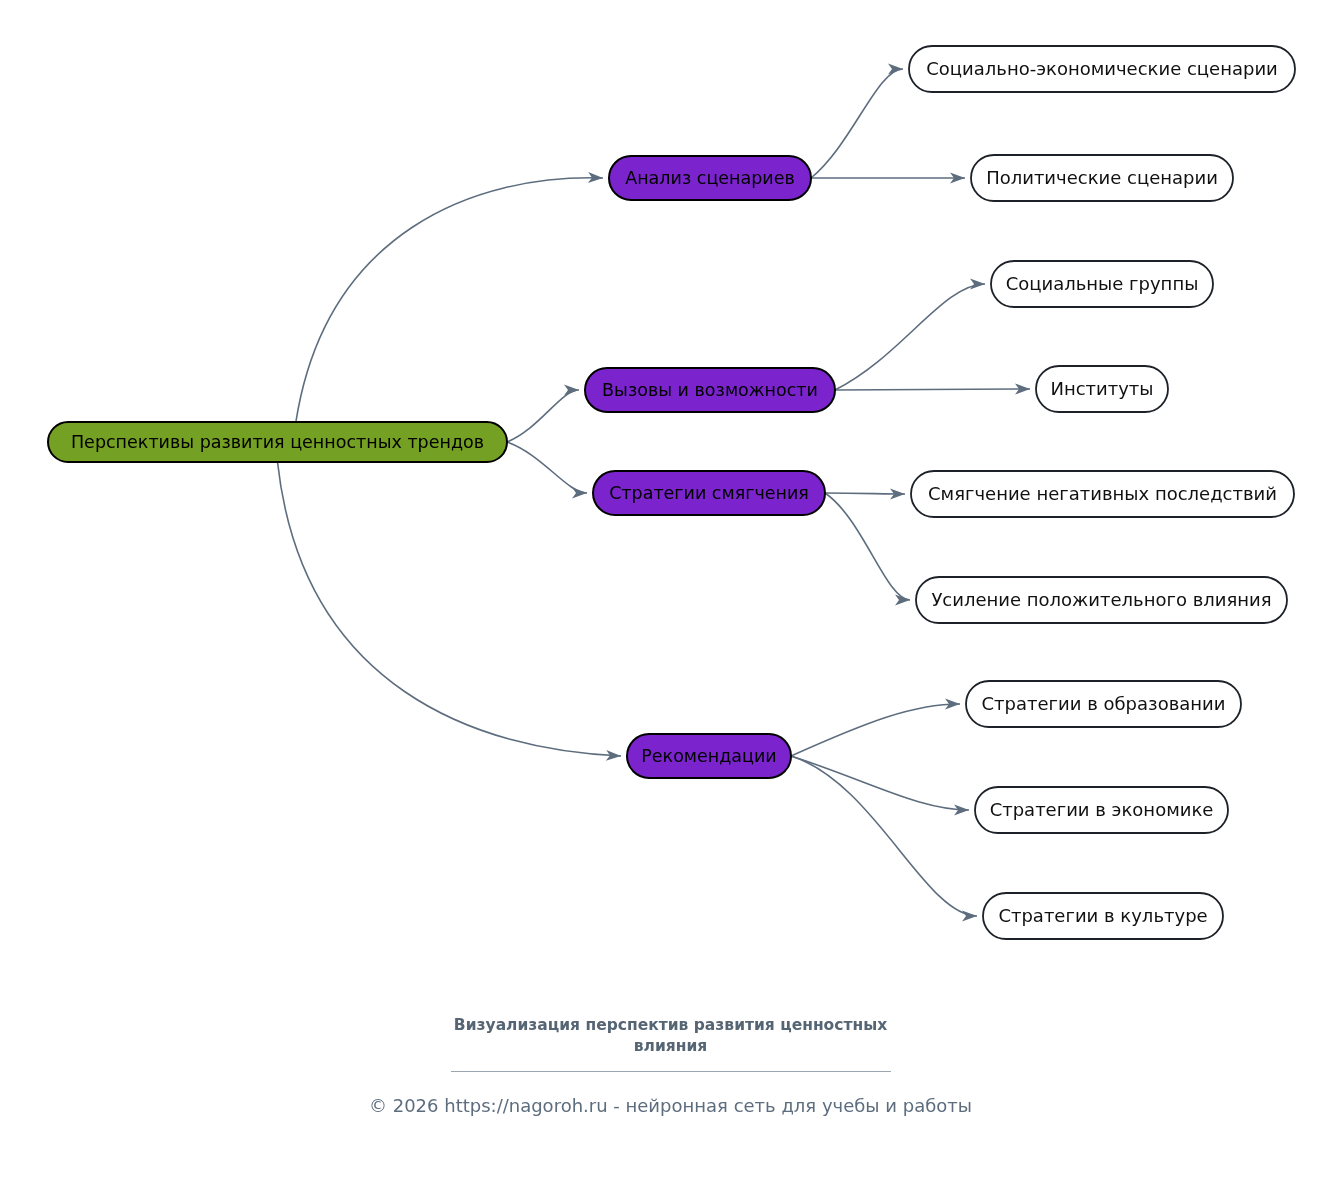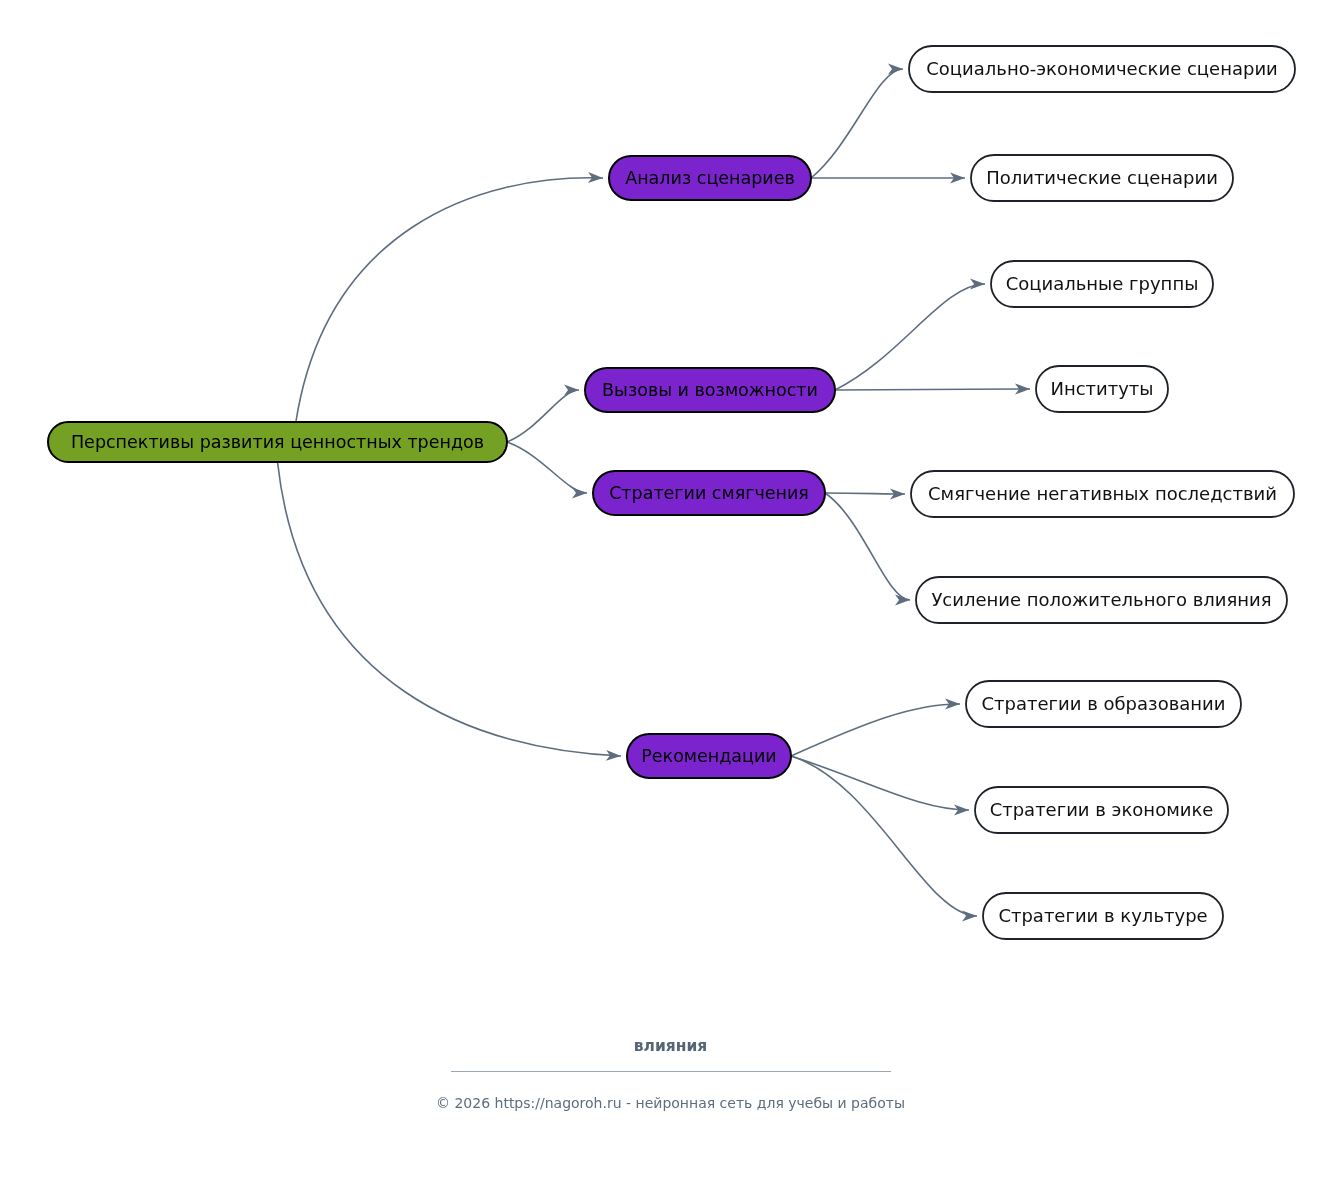--- a/index.html
+++ b/index.html
@@ -88,21 +88,21 @@
     border-top: 1px solid #9aa6b2;
     margin: 14px auto 0 auto;
   }
   .footer-line {
     position: absolute;
     left: 0;
     right: 0;
     top: 1095px;
     text-align: center;
     font-family: "DejaVu Sans", "Liberation Sans", sans-serif;
-    font-size: 14px;
+    font-size: 18px;
     color: #5d6d7e;
   }
 </style>
 </head>
 <body>
 
 <div id="mindmap-root">
   <svg id="mindmap-svg" viewBox="0 0 1341 1195">
     <g id="edges-layer">
         <path d="M 295.86 422 C 325.86 231.92000000000002, 474.00120000000004 174, 603 178" class="edge-path"></path>
@@ -187,20 +187,20 @@
         </g>
         <g>
           <rect x="983" y="893" width="240" height="46" rx="23" ry="23" class="node-shape-leaf"></rect>
           <text x="1103" y="917" text-anchor="middle" class="node-label node-label-leaf">Стратегии в культуре</text>
         </g>
       </g>
   </svg>
 
   <div class="caption-block">
     <div class="caption-title">
-      <br>
+      <span>Визуализация перспектив развития ценностных</span><br>
       <span>влияния</span>
     </div>
     <div class="caption-rule"></div>
   </div>
 
   <div class="footer-line">© 2026 https://nagoroh.ru - нейронная сеть для учебы и работы</div>
 </div>
 
 </body></html>

